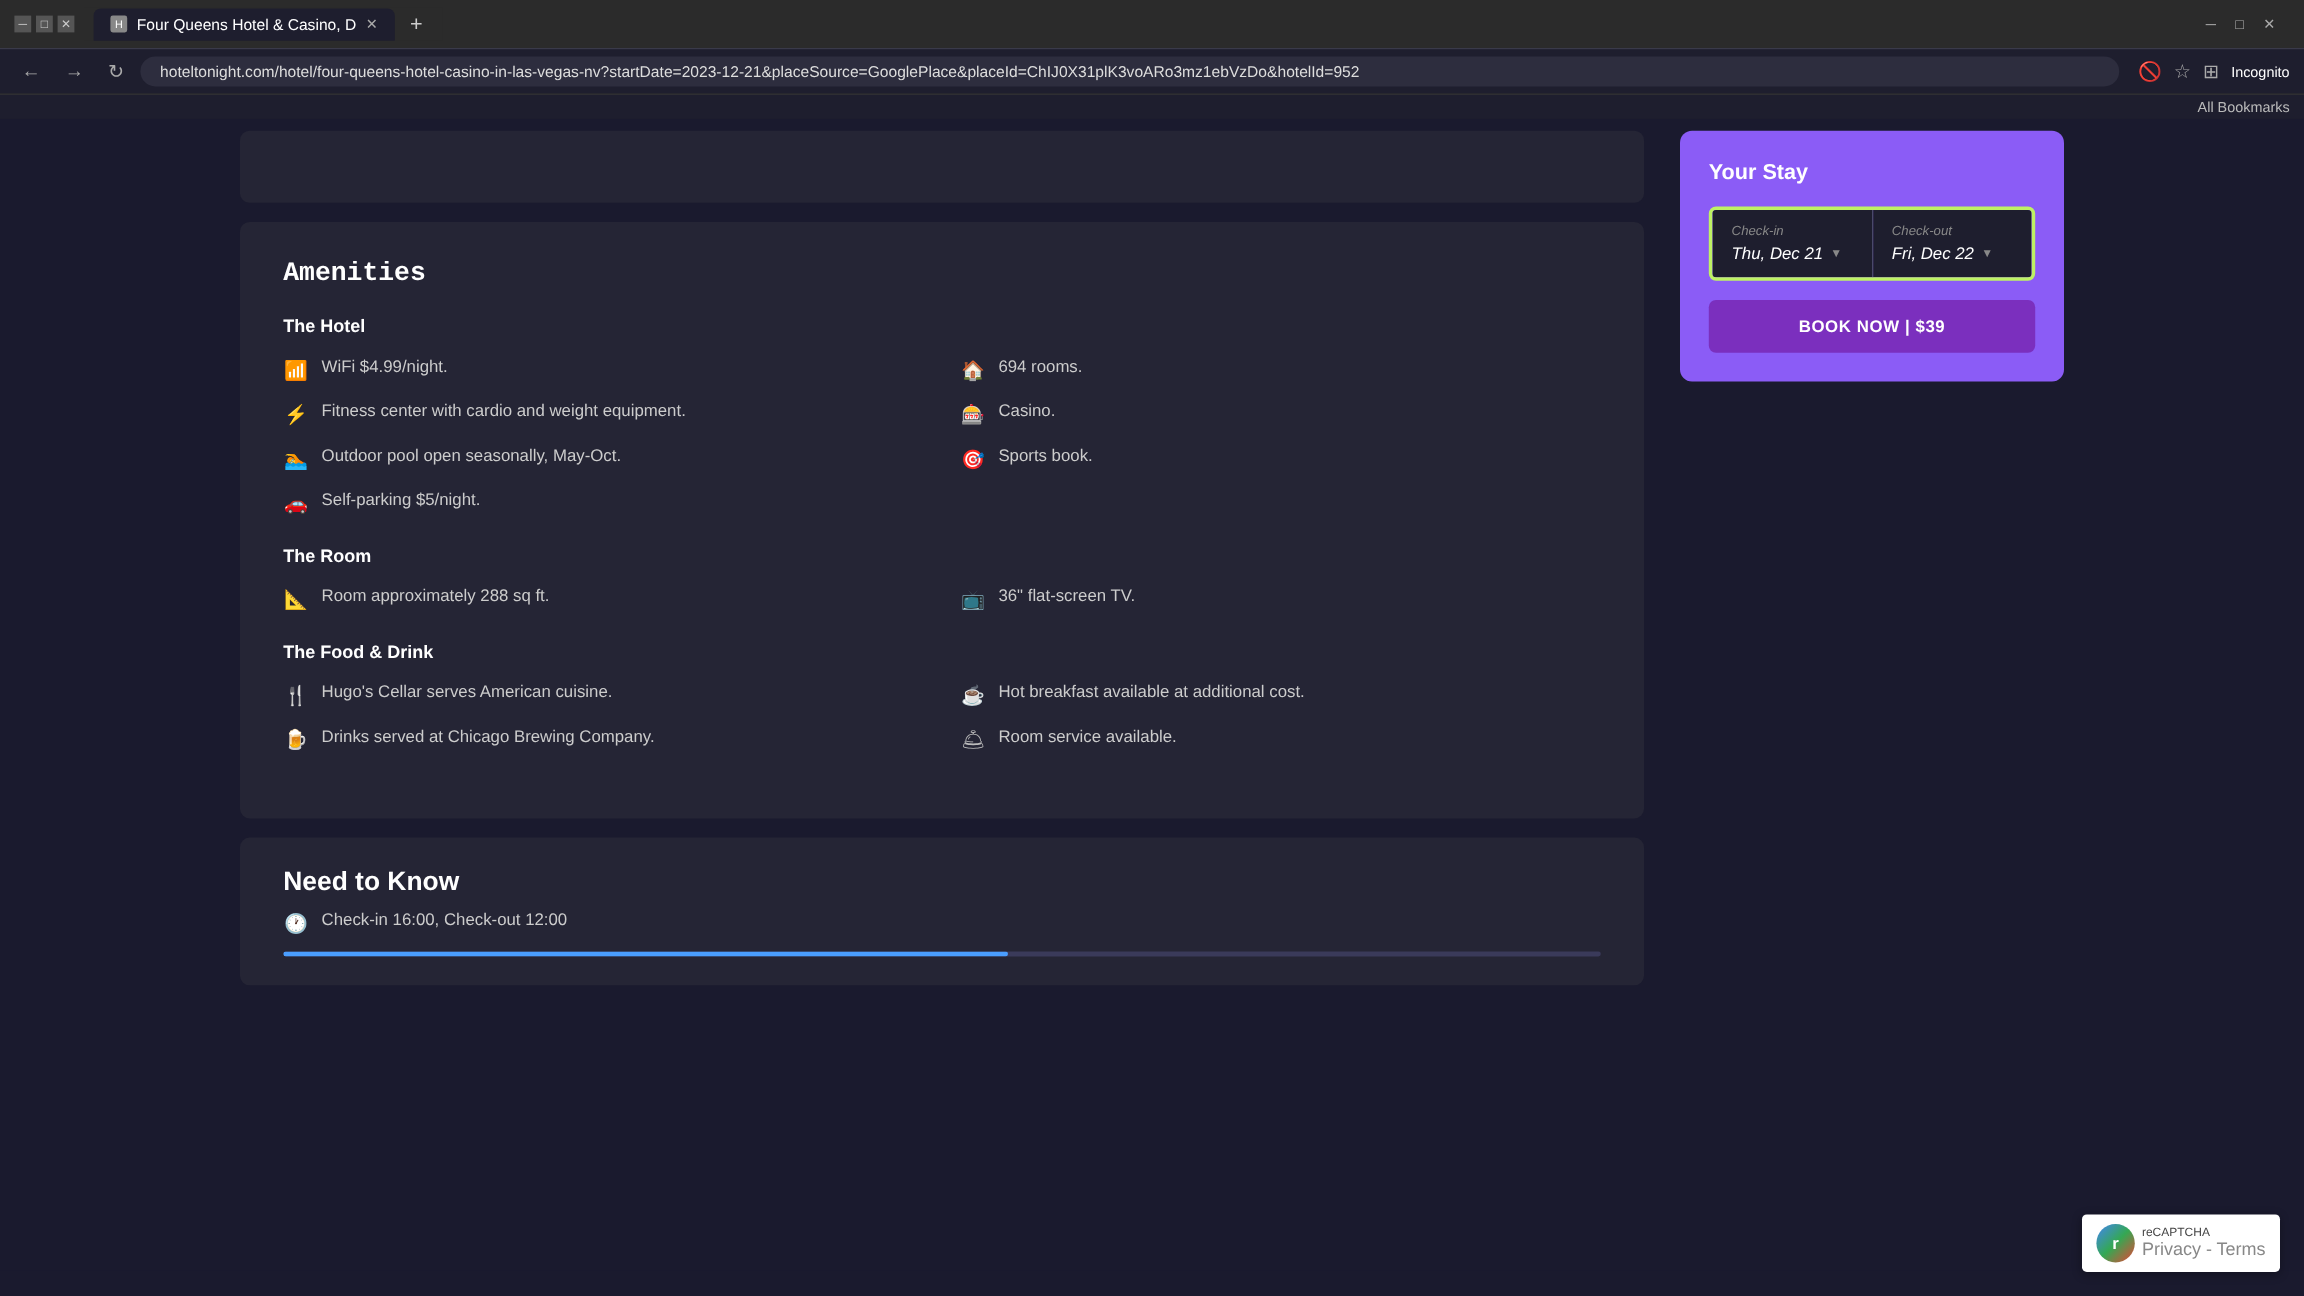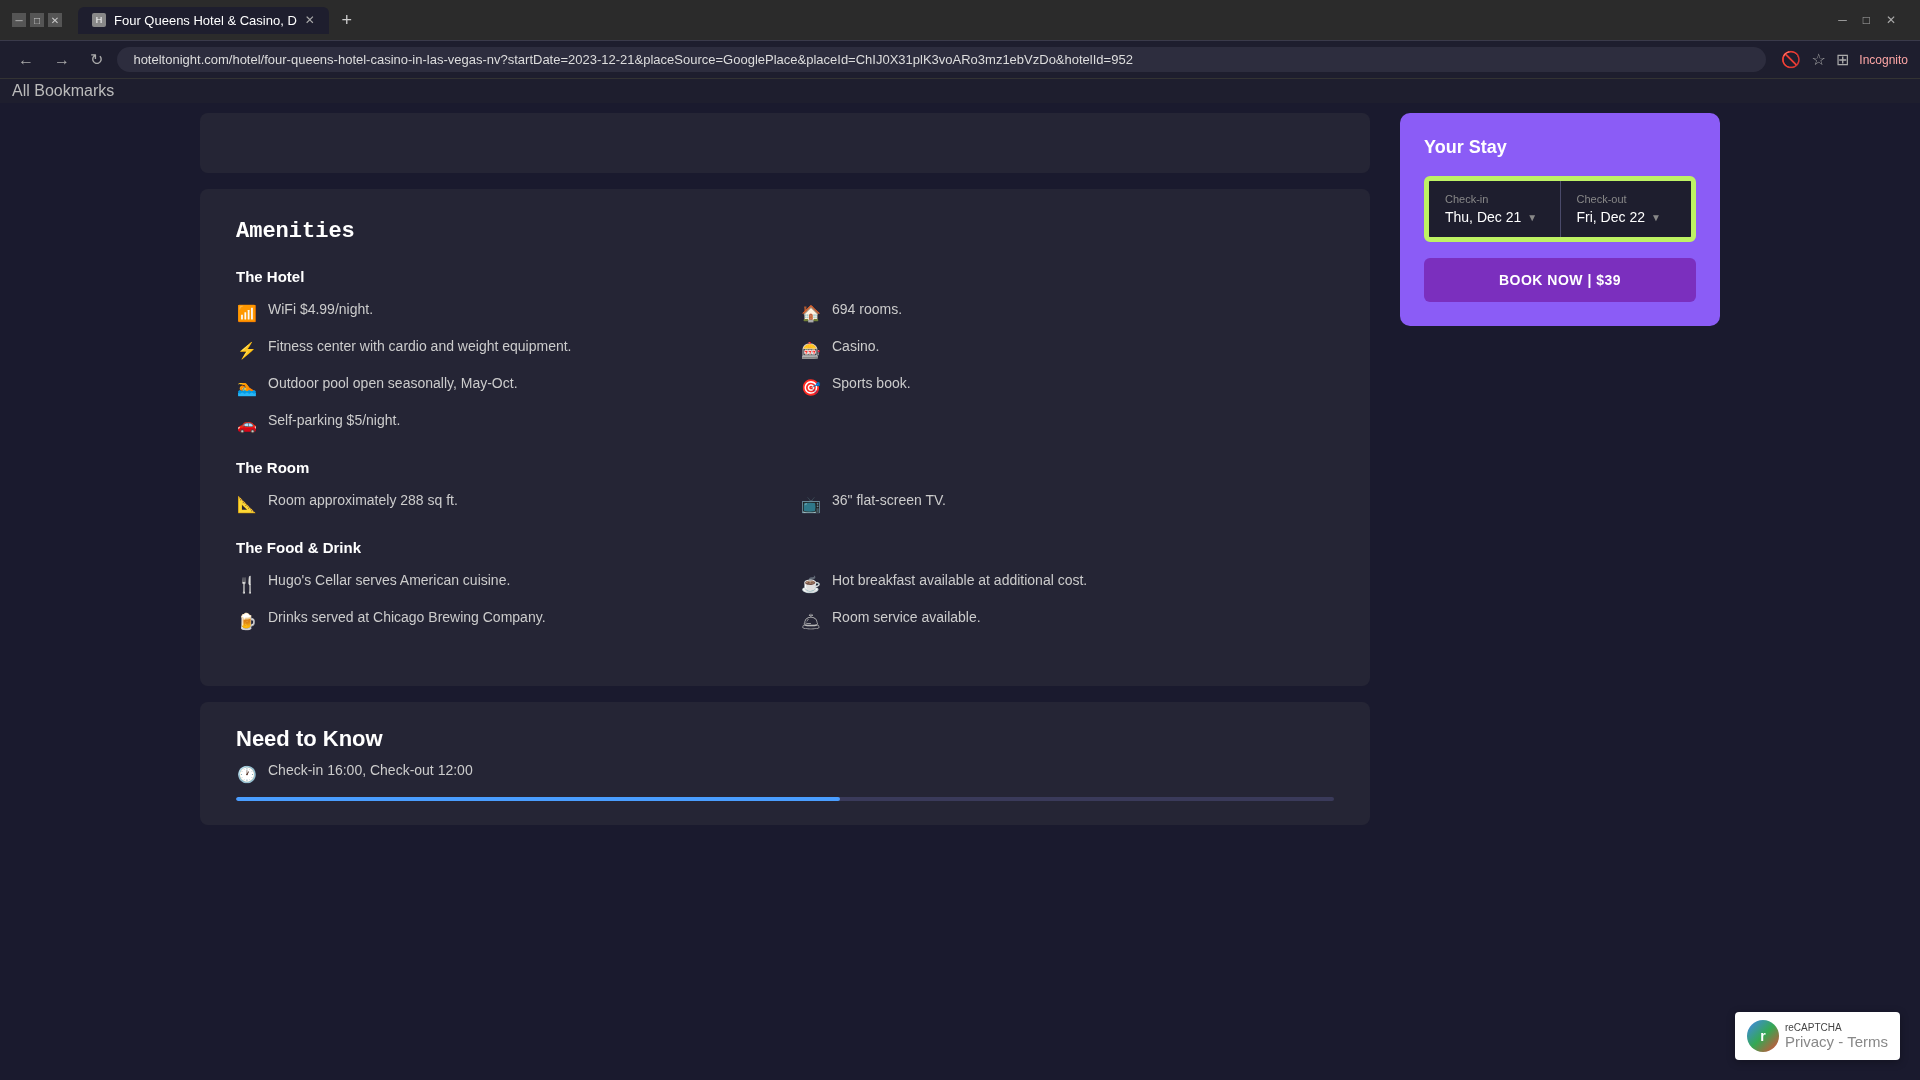--- a/index.html
+++ b/index.html
@@ -111,25 +111,25 @@
       margin-left: 8px;
     }
     .browser-icon {
       color: #aaa;
       font-size: 16px;
       cursor: pointer;
     }
     .bookmarks-bar {
       background: #1e1e2e;
       padding: 3px 12px;
-      font-size: 16px;
+      font-size: 12px;
       color: #bbb;
       border-top: 1px solid #333;
       display: flex;
-      justify-content: flex-start;
+      justify-content: flex-end;
     }
 
     
     .page-content {
       display: flex;
       background: #1a1a2e;
       height: calc(1080px - 120px);
       padding: 0 200px 0 200px;
       gap: 30px;
       overflow: hidden;
@@ -242,24 +242,25 @@
     .your-stay-title {
       font-size: 18px;
       font-weight: 600;
       color: #fff;
       margin-bottom: 18px;
     }
 
     .dates-row {
       display: flex;
       gap: 0;
-      border: 5px solid #bef264;
+      border: 3px solid #bef264;
       border-radius: 6px;
       margin-bottom: 16px;
       overflow: hidden;
+      font-style: italic;
     }
 
     .date-field {
       flex: 1;
       padding: 12px 16px;
       background: #1e1e2e;
     }
 
     .date-field:first-child {
       border-right: 1px solid #4a4a6a;
@@ -368,21 +369,21 @@
 
   <div class="address-bar-row">
     <button class="nav-btn">←</button>
     <button class="nav-btn">→</button>
     <button class="nav-btn">↻</button>
     <input class="address-input" readonly="" value="hoteltonight.com/hotel/four-queens-hotel-casino-in-las-vegas-nv?startDate=2023-12-21&amp;placeSource=GooglePlace&amp;placeId=ChIJ0X31plK3voARo3mz1ebVzDo&amp;hotelId=952" style="">
     <div class="browser-action-icons">
       <span class="browser-icon">🚫</span>
       <span class="browser-icon">☆</span>
       <span class="browser-icon">⊞</span>
-      <span class="browser-icon" style="font-size:12px; color:#fca5a5;">Incognito</span>
+      <span class="browser-icon" style="font-size:12px; color:#ffffff;">Incognito</span>
     </div>
   </div>
 
   <div class="bookmarks-bar">
     <span style="cursor:pointer;">All Bookmarks</span>
   </div>
 </div>
 
 <div class="page-content">
 

